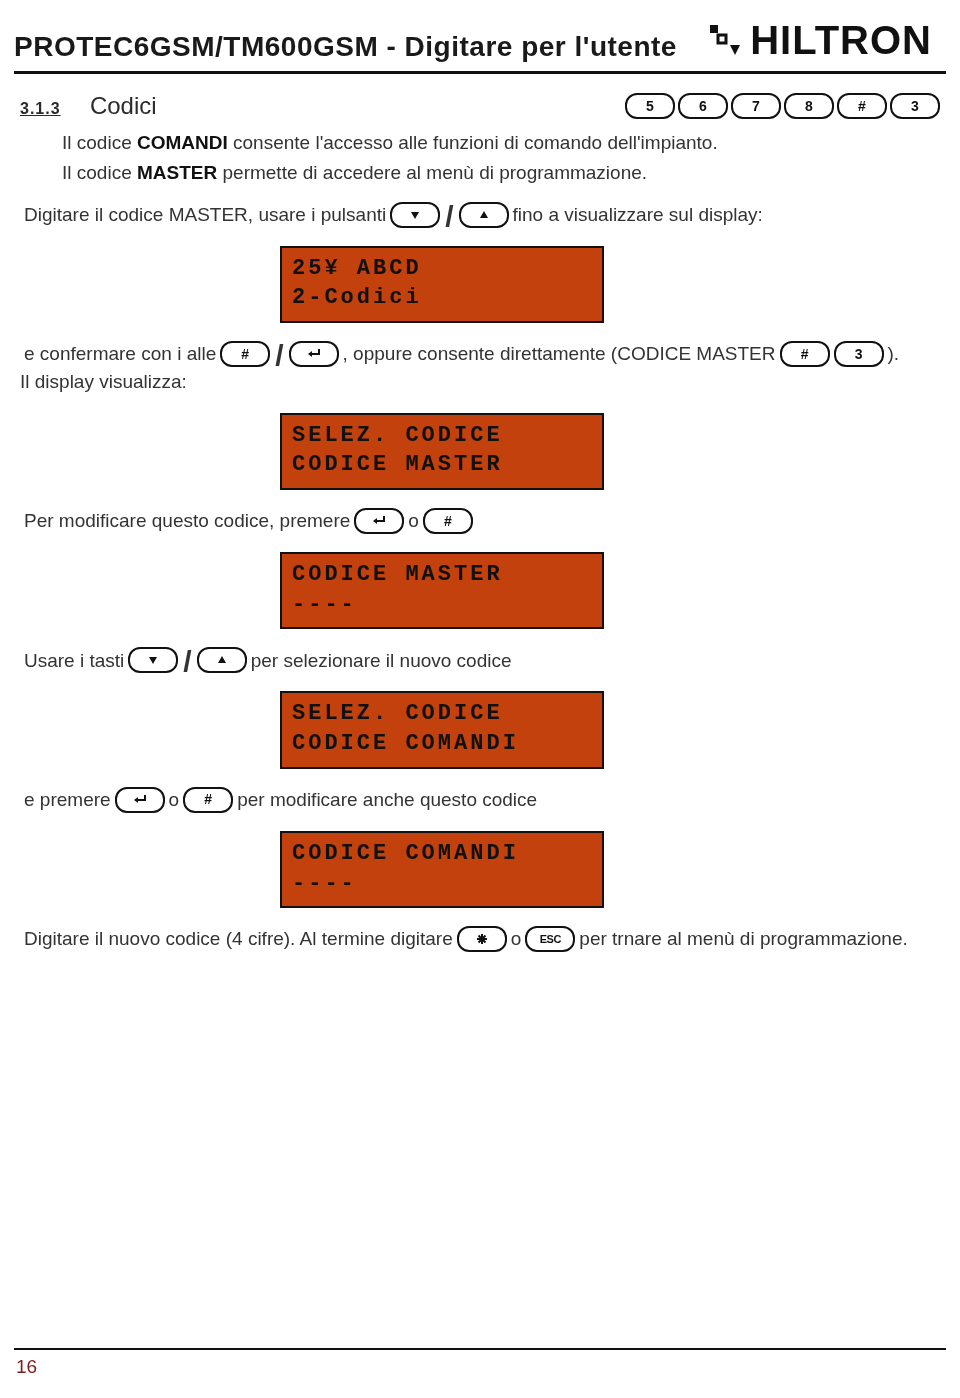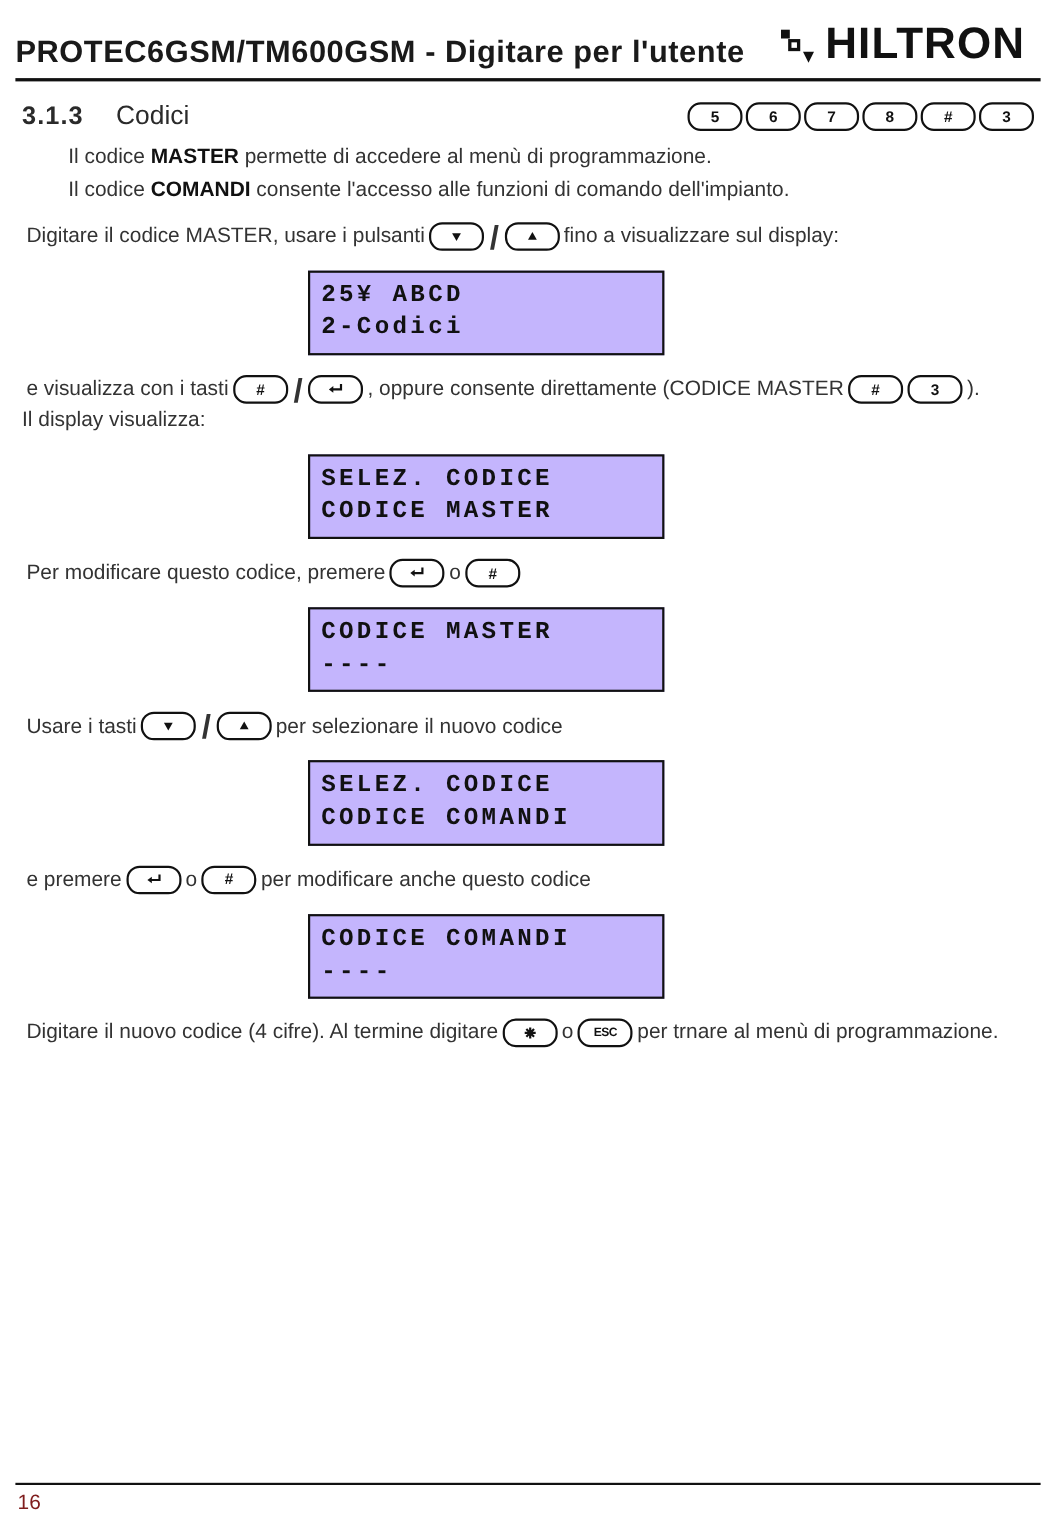--- a/index.html
+++ b/index.html
@@ -21,21 +21,21 @@
   .header-title {
     font-family: "Arial Narrow", Arial, sans-serif;
     font-stretch: condensed;
     font-weight:700;
     font-size:28px;
     letter-spacing:0.5px;
     color:#1a1a1a;
   }
   .brand {
     display:flex;
-    align-items:flex-end;
+    align-items:center;
     gap:6px;
   }
   .brand svg { display:block; }
   .brand-name {
     font-family: Arial, sans-serif;
     font-stretch: condensed;
     font-weight:900;
     font-size:40px;
     letter-spacing:1px;
     color:#111;
@@ -52,23 +52,24 @@
     color:#333;
   }
   .sec-line {
     display:flex;
     align-items:center;
     justify-content:space-between;
     margin:6px 0 8px 0;
   }
   .sec-num {
     font-weight:700;
-    font-size:23px;
+    font-size:16px;
     color:#2a2a2a;
     letter-spacing:1px;
+    text-decoration:underline;
   }
   .sec-title {
     font-weight:400;
     font-size:24px;
     color:#2a2a2a;
     margin-left:24px;
   }
   .keyseq { display:flex; gap:3px; align-items:center; }
   .para { margin:2px 0 4px 42px; }
   .para-out { margin:16px 0 4px 4px; display:flex; flex-wrap:wrap; align-items:center; gap:4px 4px; }
@@ -76,21 +77,21 @@
     border:2px solid #111;
     width:300px;
     margin:18px 0 18px 260px;
     padding:6px 10px 8px 10px;
     font-family: "Courier New", monospace;
     font-weight:700;
     font-size:22px;
     letter-spacing:3px;
     color:#111;
     line-height:1.35;
-    background:#c4b5fd;
+    background:#c2410c;
   }
   .key {
     display:inline-flex;
     align-items:center;
     justify-content:center;
     min-width:34px;
     height:22px;
     padding:0 6px;
     border:2px solid #111;
     border-radius:12px;
@@ -151,24 +152,24 @@
       <span class="key">5</span>
       <span class="key">6</span>
       <span class="key">7</span>
       <span class="key">8</span>
       <span class="key">#</span>
       <span class="key">3</span>
     </div>
   </div>
 
   <div class="para">
+    <span>Il codice </span><b>COMANDI</b><span> consente l'accesso alle funzioni di comando dell'impianto.</span>
+  </div>
+  <div class="para">
     <span>Il codice </span><b>MASTER</b><span> permette di accedere al menù di programmazione.</span>
-  </div>
-  <div class="para">
-    <span>Il codice </span><b>COMANDI</b><span> consente l'accesso alle funzioni di comando dell'impianto.</span>
   </div>
 
   <div class="para-out">
     <span>Digitare il codice MASTER, usare i pulsanti </span>
     <span class="key">
         <svg width="12" height="12" viewBox="0 0 12 12">
           <polygon points="2,3 10,3 6,10" fill="#111"></polygon>
         </svg>
       </span>
     <span class="slash">/</span>
@@ -179,21 +180,21 @@
       </span>
     <span> fino a visualizzare sul display:</span>
   </div>
 
   <div class="lcd">
     <div>25¥ ABCD</div>
     <div>2-Codici</div>
   </div>
 
   <div class="para-out">
-    <span>e visualizza con i tasti </span>
+    <span>e confermare con i alle </span>
     <span class="key">#</span>
     <span class="slash">/</span>
     <span class="key">
         <svg width="14" height="12" viewBox="0 0 14 12">
           <path d="M12 1 V6 H4" stroke="#111" stroke-width="2" fill="none"></path>
           <polygon points="5,3 5,9 1,6" fill="#111"></polygon>
         </svg>
       </span>
     <span>, oppure consente direttamente (CODICE MASTER</span>
     <span class="key">#</span>

